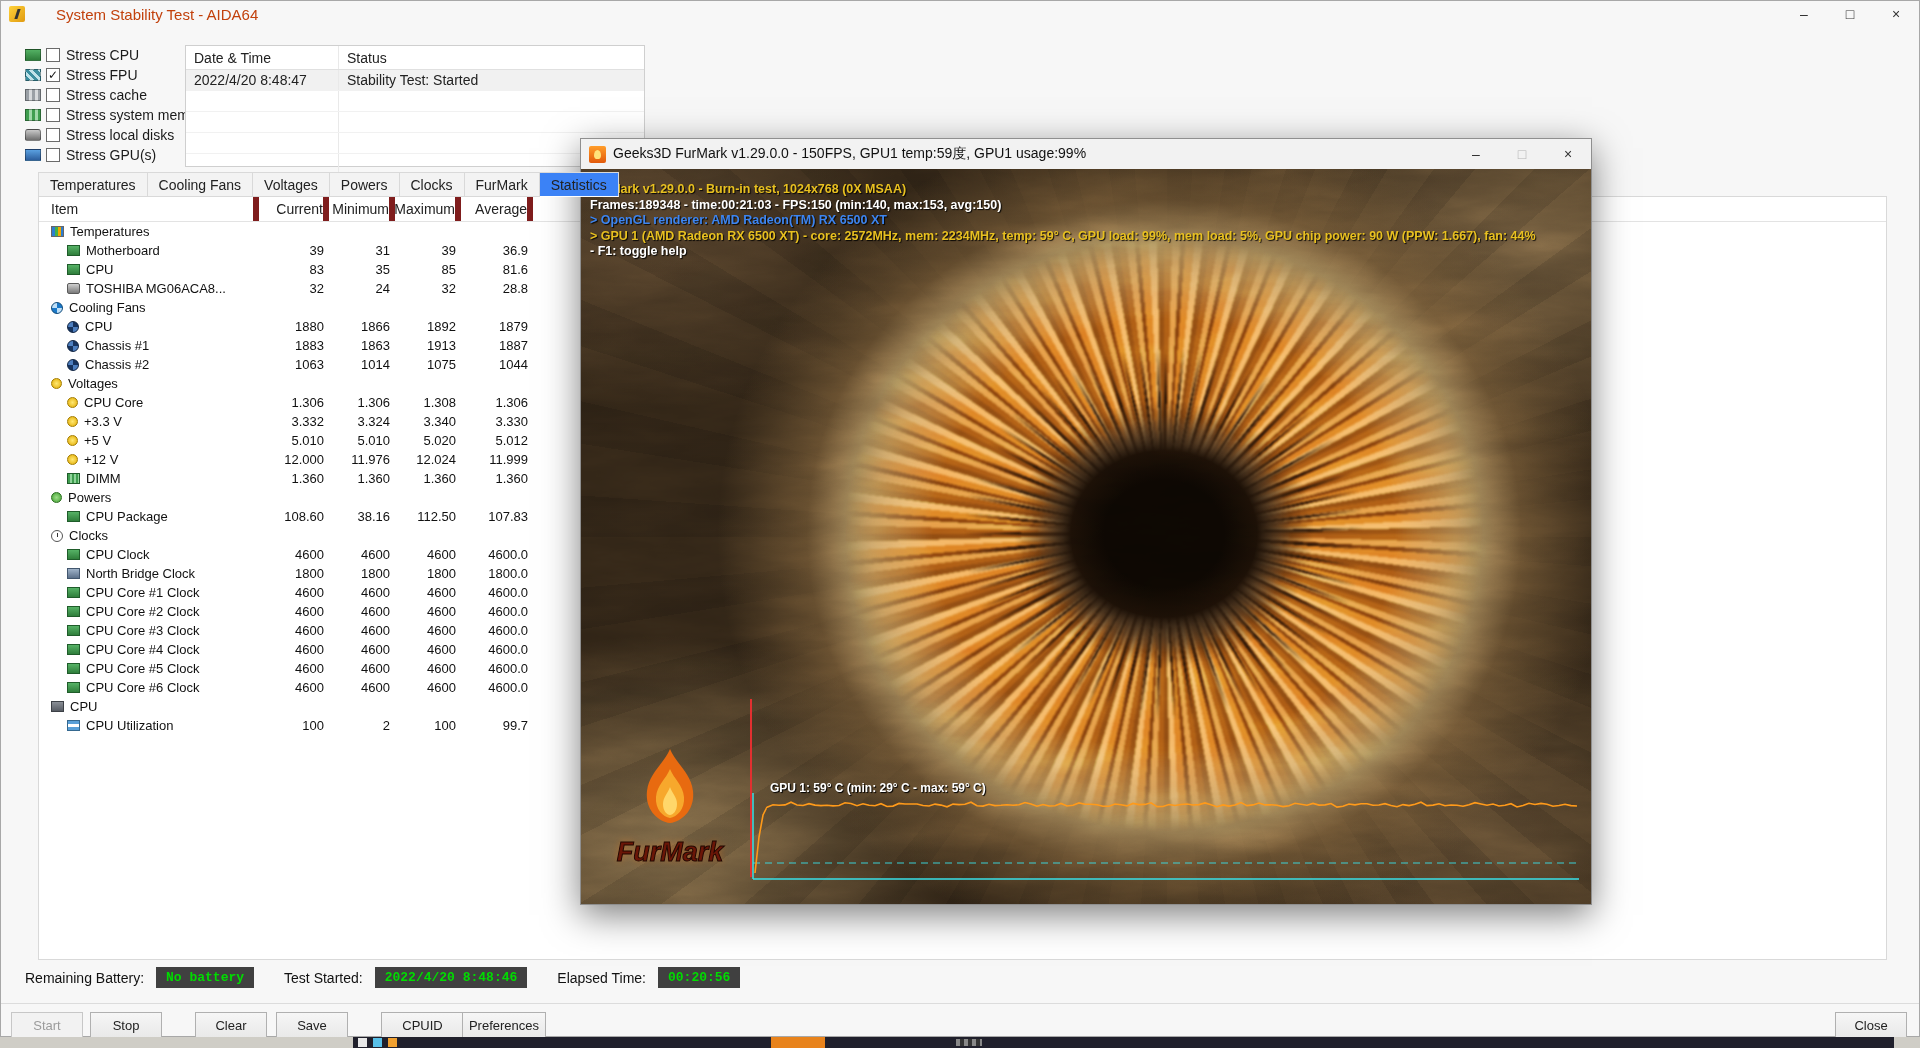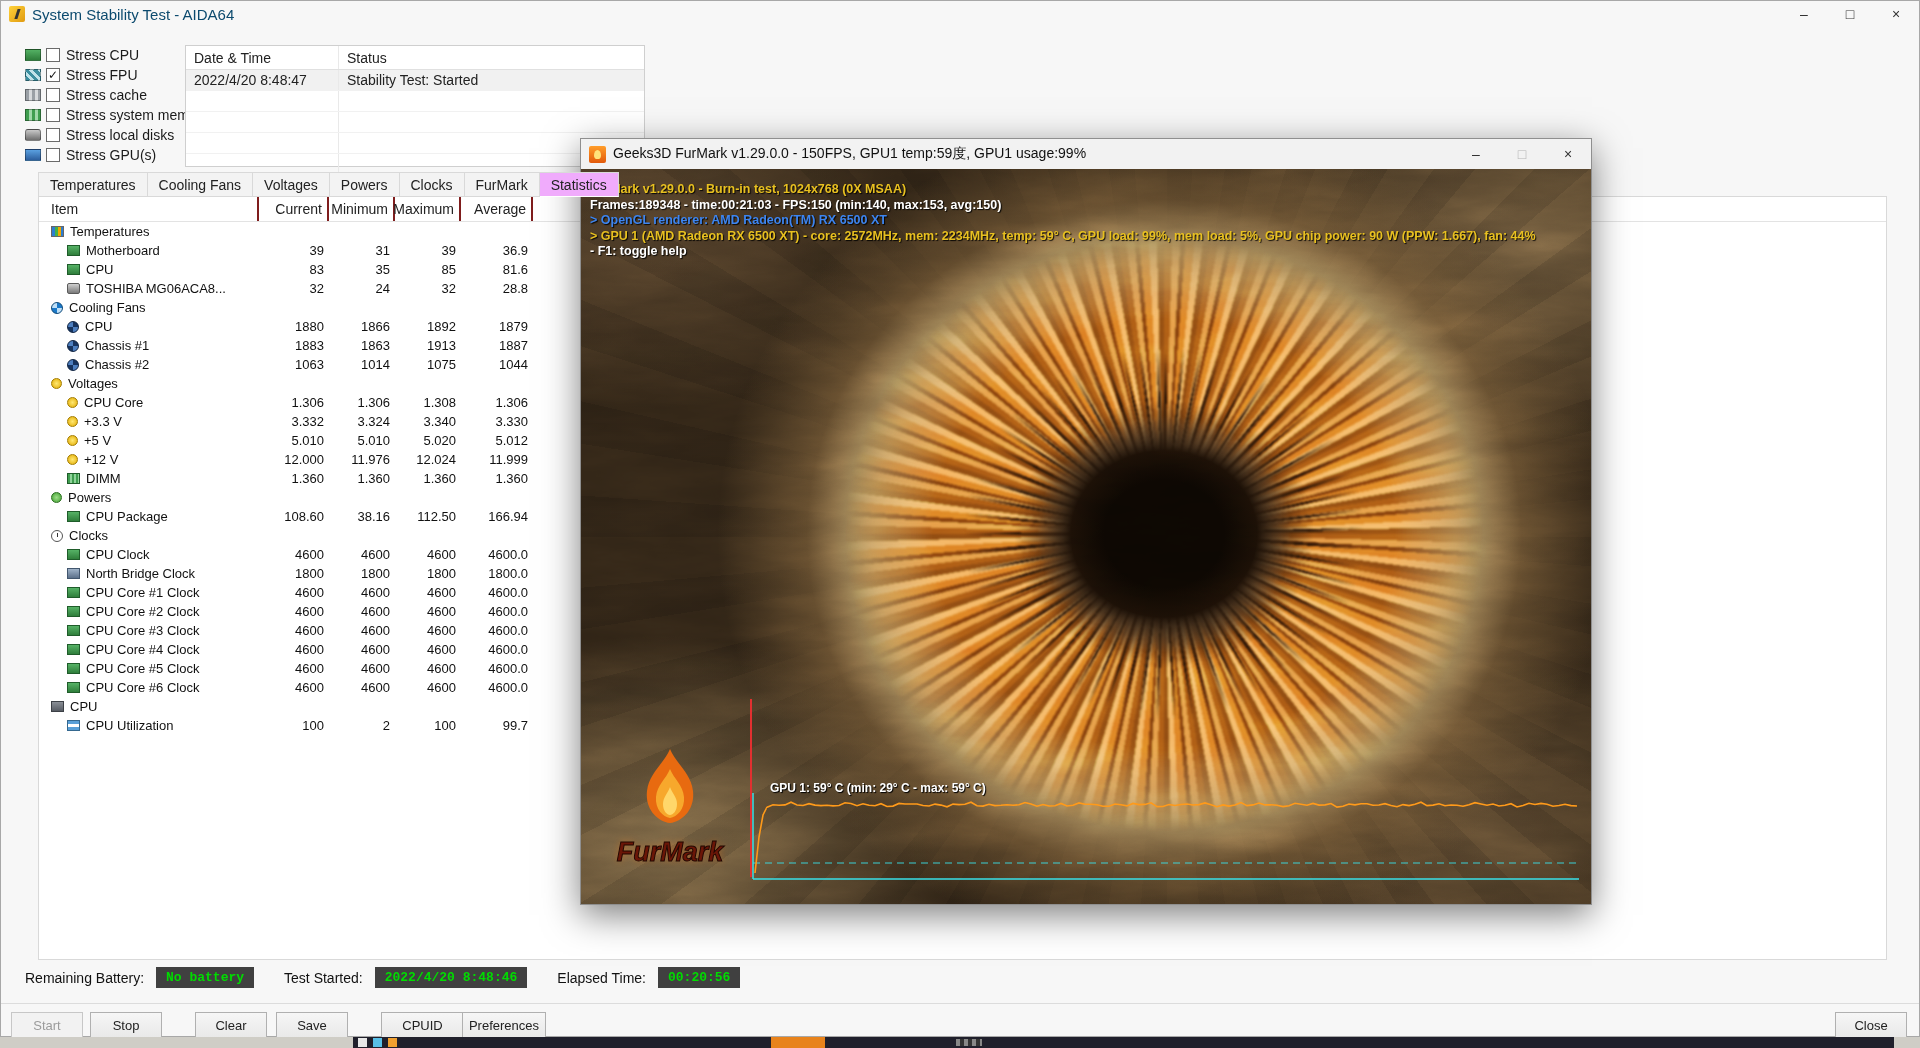--- a/index.html
+++ b/index.html
@@ -9,21 +9,21 @@
 
   
   .app-window { position:absolute; left:0; top:0; width:1920px; height:1037px;
     background:#f7f7f7; border:1px solid #a8a8a8; }
   .titlebar { position:absolute; top:0; left:0; right:0; height:26px;
     display:flex; align-items:center; padding-left:8px; }
   .app-icon { width:16px; height:16px; margin-right:7px; border-radius:2px;
     background:linear-gradient(135deg,#ffd23a,#e09a10); position:relative; flex:none; }
   .app-icon::after { content:""; position:absolute; left:7px; top:3px; width:3px; height:10px;
     background:#333; transform:skewX(-18deg); }
-  .titlebar .title { font-size:15px; color:#0c4a6e; }
+  .titlebar .title { font-size:15px; color:#c2410c;margin-left:24px; }
   .win-controls { margin-left:auto; display:flex; height:100%; }
   .wc { width:46px; height:100%; display:flex; align-items:center; justify-content:center;
     font-size:14px; color:#333; }
   .wc.disabled { color:#b5b5b5; }
 
   
   .stress-list { position:absolute; left:24px; top:44px; }
   .stress-row { display:flex; align-items:center; height:20px; }
   .s-ic { width:16px; height:12px; margin-right:5px; border:1px solid rgba(0,0,0,.35); flex:none; }
   .cpu-stress-icon { background:linear-gradient(#53b063,#2e7d3a); }
@@ -44,29 +44,29 @@
     display:flex; align-items:center; }
   .log-c2 { flex:1; padding-left:8px; display:flex; align-items:center; }
   .log-row { display:flex; height:21px; border-bottom:1px solid #f1f1f1; }
   .log-row.filled { background:#f1f1f1; }
 
   
   .tabbar { position:absolute; left:37px; top:171px; display:flex; z-index:3; }
   .tab { height:25px; padding:0 11px; display:flex; align-items:center; font-size:14px;
     color:#222; background:#f3f3f3; border:1px solid #d9d9d9; border-left:none; white-space:nowrap; }
   .tab:first-child { border-left:1px solid #d9d9d9; }
-  .tab.active { background:#f0abfc; border-bottom:1px solid #fff; }
+  .tab.active { background:#3b82f6; border-bottom:1px solid #fff; }
 
   
   .stats-panel { position:absolute; left:37px; top:195px; width:1849px; height:764px;
     background:#fff; border:1px solid #d9d9d9; }
   .stats-head { display:grid; grid-template-columns:220px 70px 66px 66px 72px; height:25px;
     border-bottom:1px solid #e3e3e3; font-size:14px; color:#222; }
   .stats-head .h { display:flex; align-items:center; justify-content:flex-end;
-    padding-right:5px; border-right:2px solid #7f1d1d; }
+    border-right:6px solid #7f1d1d; }
   .stats-head .h.first { justify-content:flex-start; padding-left:12px; }
   .srow { display:grid; grid-template-columns:220px 70px 66px 66px 72px; height:19px;
     align-items:center; font-size:13px; color:#111; }
   .srow .item { display:flex; align-items:center; overflow:hidden; white-space:nowrap; }
   .srow.group .item { padding-left:12px; }
   .srow.leaf  .item { padding-left:28px; }
   .srow .num { text-align:right; padding-right:5px; }
   .mi { width:13px; height:11px; margin-right:6px; flex:none; border:1px solid rgba(0,0,0,.3); display:block; }
   .mi.chip-icon { background:linear-gradient(#56b266,#2f7e3b); border-color:#1f5c2a; }
   .mi.disk-icon { background:linear-gradient(#cfcfcf,#7a7a7a); border-color:#5a5a5a; border-radius:2px; }
@@ -409,21 +409,21 @@
             <div class="num"></div>
           </div>
           <div class="srow leaf">
             <div class="item">
               <span class="mi chip-icon"></span>
               <span>CPU Package</span>
             </div>
             <div class="num">108.60</div>
             <div class="num">38.16</div>
             <div class="num">112.50</div>
-            <div class="num">166.94</div>
+            <div class="num">107.83</div>
           </div>
           <div class="srow group">
             <div class="item">
               <span class="mi clocks-group-icon"></span>
               <span>Clocks</span>
             </div>
             <div class="num"></div>
             <div class="num"></div>
             <div class="num"></div>
             <div class="num"></div>

